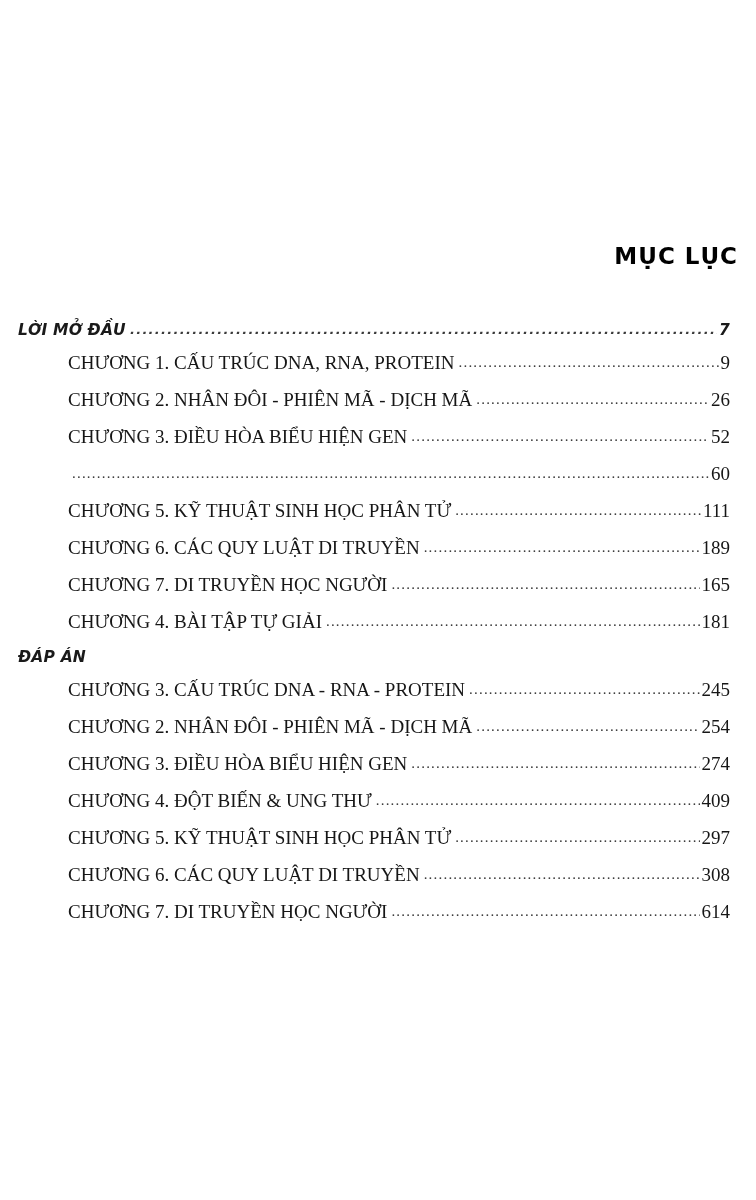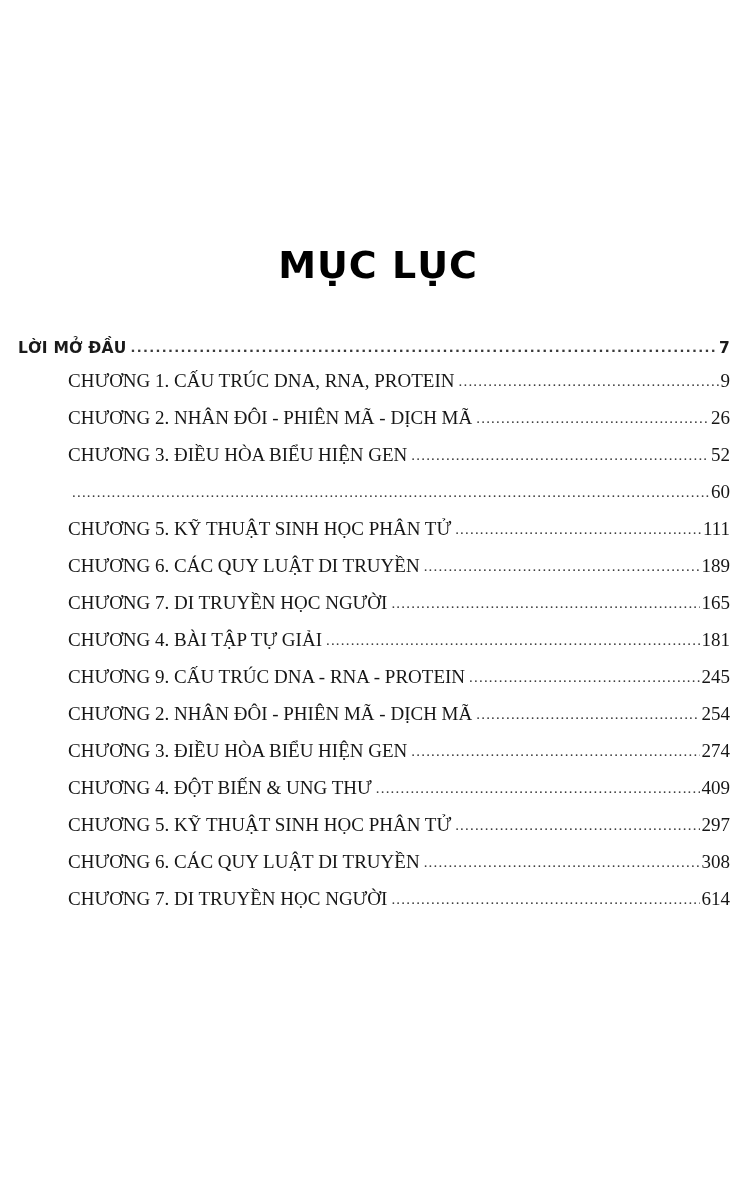--- a/index.html
+++ b/index.html
@@ -20,24 +20,24 @@
     position: absolute;
     left: 0;
     top: 0;
     width: 756px;
     height: 1200px;
     box-sizing: border-box;
     padding: 0 18px;
   }
 
   .toc-title {
-    text-align: center;
+    text-align: right;
     font-family: "DejaVu Sans", sans-serif;
     font-weight: bold;
-    font-size: 38px;
+    font-size: 23px;
     letter-spacing: 1px;
     color: #000;
     margin-top: 243px;
     margin-bottom: 0;
   }
 
   .toc-list {
     margin-top: 52px;
   }
 
@@ -50,31 +50,33 @@
 
   
   .row-section {
     font-family: "DejaVu Sans", sans-serif;
     font-weight: bold;
     font-size: 15.5px;
     letter-spacing: 0.2px;
     padding-left: 0px;
     padding-right: 8px;
     margin-bottom: 13px;
+    font-style: italic;
   }
   .row-section .label { white-space: nowrap; }
 
   
   .row-item {
     font-family: "Liberation Serif", serif;
     font-size: 19px;
     padding-left: 50px;
     padding-right: 8px;
     margin-bottom: 15px;
     color: #161616;
+    align-items: center;
   }
   .row-item .label { white-space: nowrap; }
 
   .dots {
     flex: 1 1 auto;
     overflow: hidden;
     white-space: nowrap;
     margin: 0 2px 0 4px;
     position: relative;
     top: -1px;
@@ -170,22 +172,29 @@
         </span>
         <span class="page-num">165</span>
       </div>
       <div class="toc-row row-item">
         <span class="label">CHƯƠNG 4. BÀI TẬP TỰ GIẢI</span>
         <span class="dots">
           <span class="dots-inner">...........................................................................................................................................</span>
         </span>
         <span class="page-num">181</span>
       </div>
-      <div class="toc-row row-item">
-        <span class="label">CHƯƠNG 9. CẤU TRÚC DNA - RNA - PROTEIN</span>
+      <div class="toc-row row-section no-dots">
+        <span class="label">ĐÁP ÁN</span>
+        <span class="dots">
+          <span class="dots-inner">...........................................................................................................................................</span>
+        </span>
+        <span class="page-num"></span>
+      </div>
+      <div class="toc-row row-item">
+        <span class="label">CHƯƠNG 3. CẤU TRÚC DNA - RNA - PROTEIN</span>
         <span class="dots">
           <span class="dots-inner">...........................................................................................................................................</span>
         </span>
         <span class="page-num">245</span>
       </div>
       <div class="toc-row row-item">
         <span class="label">CHƯƠNG 2. NHÂN ĐÔI - PHIÊN MÃ - DỊCH MÃ</span>
         <span class="dots">
           <span class="dots-inner">...........................................................................................................................................</span>
         </span>

